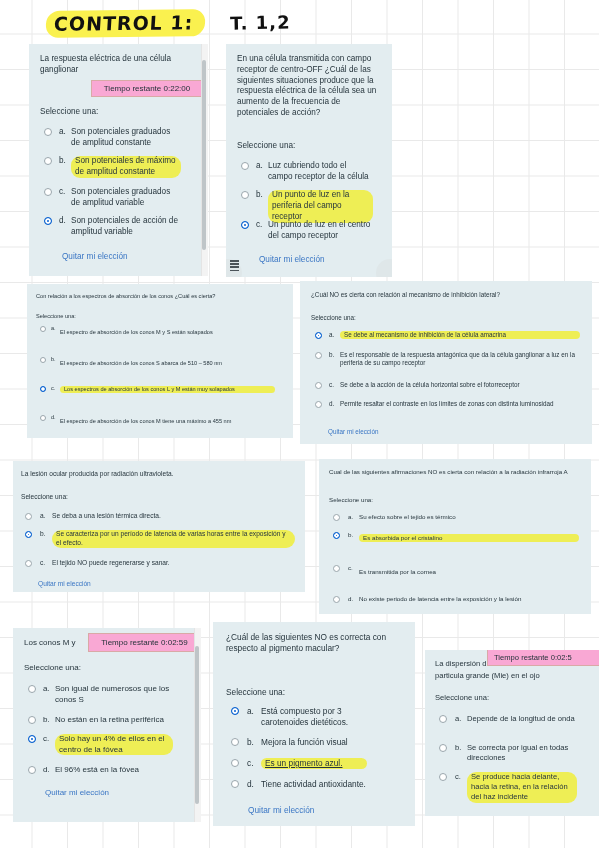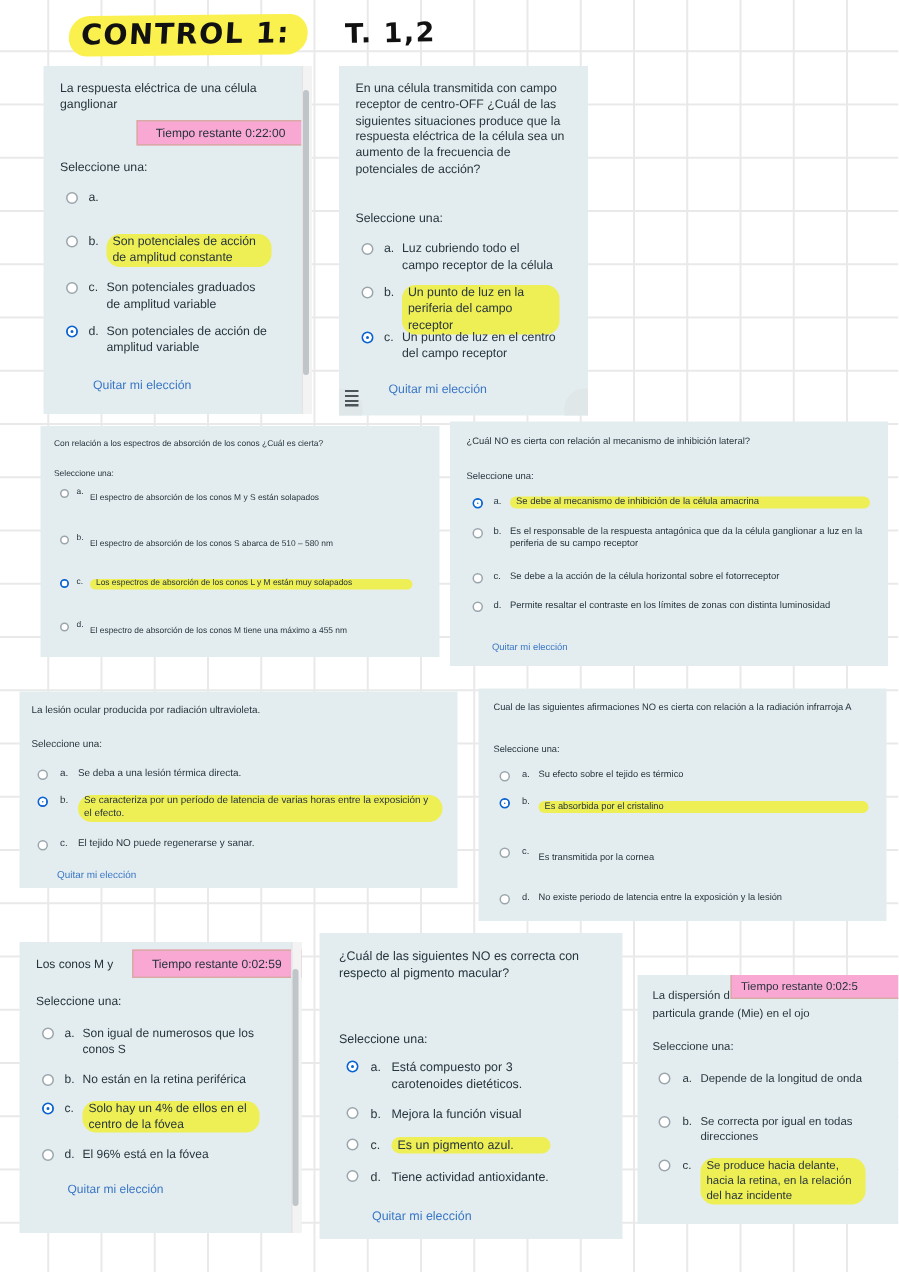--- a/index.html
+++ b/index.html
@@ -134,26 +134,27 @@
   <div class="card" style="left:29px; top:44px; width:179px; height:232px; font-size:8.2px;">
     <div class="inner">
       <div class="qtext" style="left:11px; top:10px; width:138px;">La respuesta eléctrica de una célula ganglionar</div>
       <div class="timer" style="left:62px; top:36px; width:112px; height:17px; font-size:8px;">Tiempo restante 0:22:00</div>
 
       <div class="sel-label" style="left:11px; top:63px;">Seleccione una:</div>
 
       <div class="opt" style="left:15px; top:83px; width:150px;">
         <span class="radio" style="width:8px;height:8px;"></span>
         <span class="ltr" style="margin-left:7px;width:12px;">a.</span>
+        <span class="otext" style="width:110px;">Son potenciales graduados de amplitud constante</span>
       </div>
 
       <div class="opt" style="left:15px; top:112px; width:150px;">
         <span class="radio" style="width:8px;height:8px;"></span>
         <span class="ltr" style="margin-left:7px;width:12px;">b.</span>
-        <span class="otext hl" style="width:110px;">Son potenciales de acción de amplitud constante</span>
+        <span class="otext hl" style="width:110px;">Son potenciales de máximo de amplitud constante</span>
       </div>
 
       <div class="opt" style="left:15px; top:143px; width:150px;">
         <span class="radio" style="width:8px;height:8px;"></span>
         <span class="ltr" style="margin-left:7px;width:12px;">c.</span>
         <span class="otext" style="width:110px;">Son potenciales graduados de amplitud variable</span>
       </div>
 
       <div class="opt" style="left:15px; top:172px; width:150px;">
         <span class="radio sel" style="width:8px;height:8px;"></span>
@@ -378,21 +379,21 @@
 
       <div class="opt" style="left:18px; top:115px; width:175px;">
         <span class="radio" style="width:8px;height:8px;"></span>
         <span class="ltr" style="margin-left:8px;width:14px;">b.</span>
         <span class="otext" style="width:128px;">Mejora la función visual</span>
       </div>
 
       <div class="opt" style="left:18px; top:136px; width:175px;">
         <span class="radio" style="width:8px;height:8px;"></span>
         <span class="ltr" style="margin-left:8px;width:14px;">c.</span>
-        <span class="otext hl" style="width:106px;">Es un pigmento azul.</span>
+        <span class="otext hl" style="width:106px;text-decoration:underline;">Es un pigmento azul.</span>
       </div>
 
       <div class="opt" style="left:18px; top:157px; width:175px;">
         <span class="radio" style="width:8px;height:8px;"></span>
         <span class="ltr" style="margin-left:8px;width:14px;">d.</span>
         <span class="otext" style="width:128px;">Tiene actividad antioxidante.</span>
       </div>
 
       <a class="quitar" style="left:35px; top:183px;">Quitar mi elección</a>
     </div>

